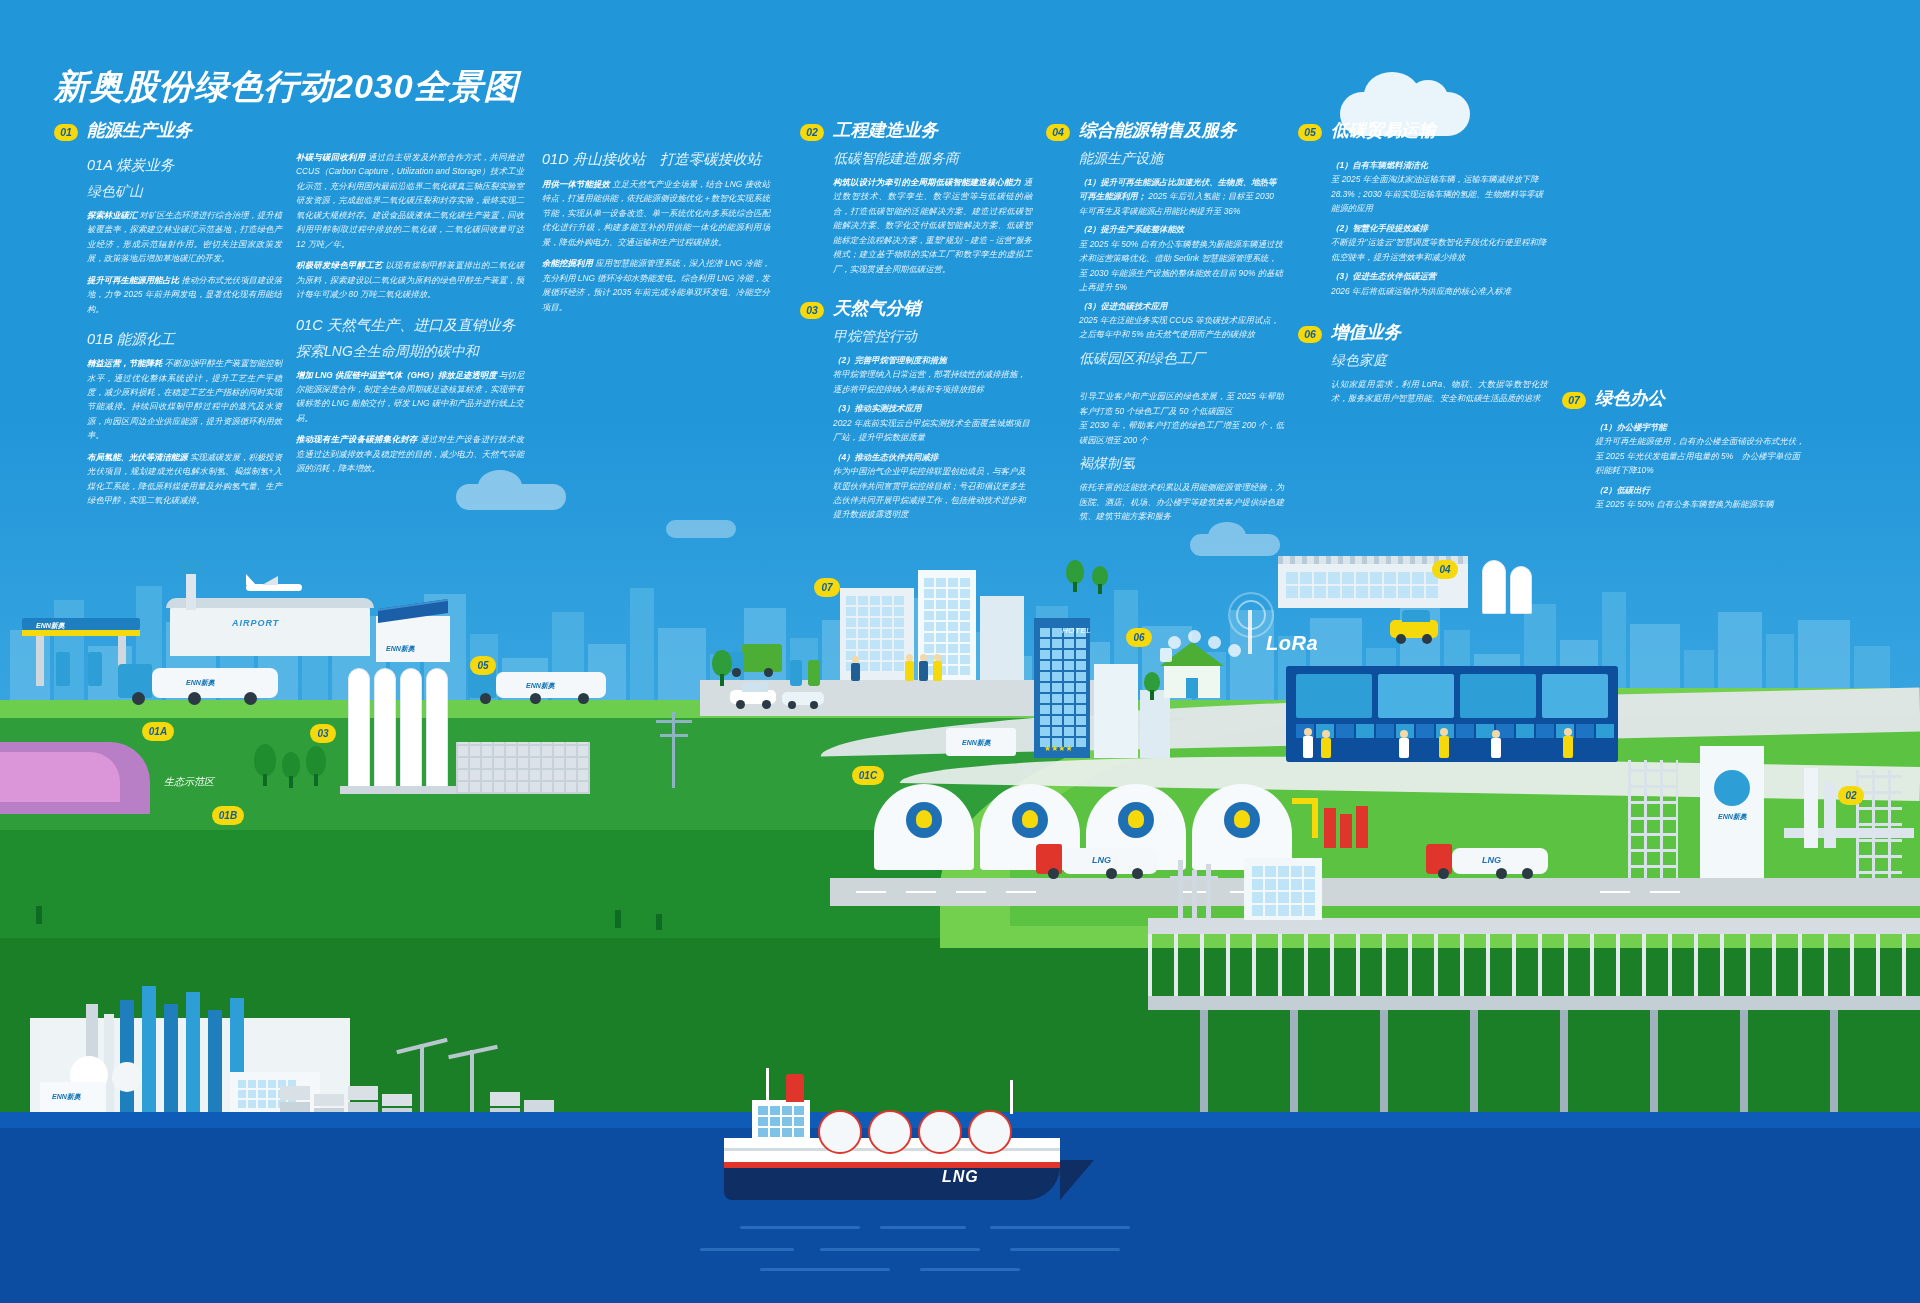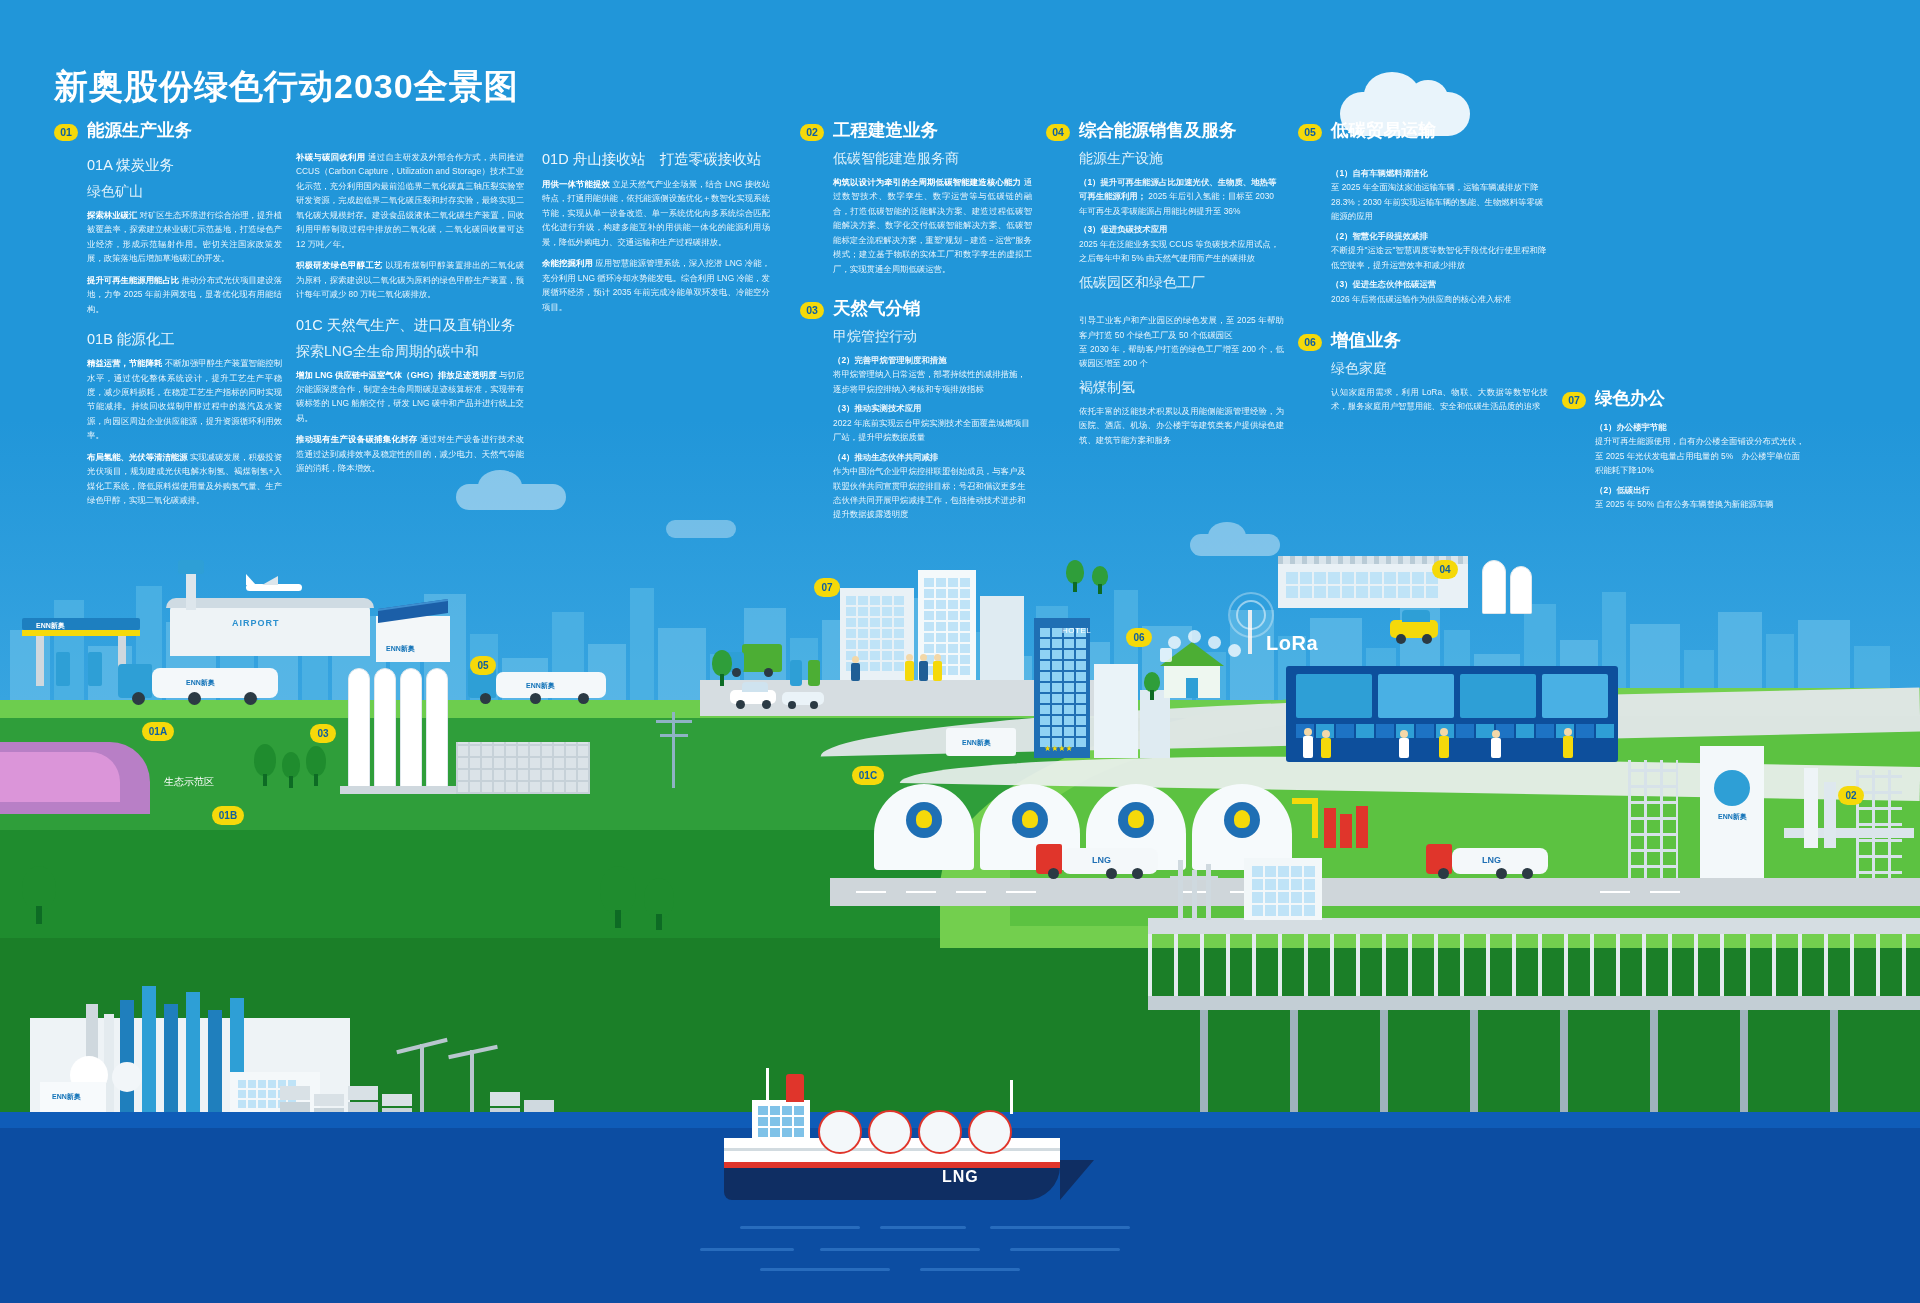--- a/index.html
+++ b/index.html
@@ -4,21 +4,21 @@
 <title>新奥股份绿色行动2030全景图</title>
 <style>
   * { box-sizing: border-box; }
   html, body { margin:0; padding:0; }
   body {
     width:1920px; height:1303px; overflow:hidden;
     font-family:"Liberation Sans","DejaVu Sans",sans-serif;
     background:#2196d9;
     position:relative;
   }
-  #poster { position:absolute; inset:0; width:1920px; height:1303px; overflow:hidden; }
+  #poster { position:absolute; inset:0; width:1920px; height:1303px; overflow:hidden;font-style:italic; }
 
   
   .sky { position:absolute; left:0; top:0; width:1920px; height:700px;
          background:linear-gradient(#2196d9 0%, #2196d9 60%, #37a4e0 100%); }
 
   
   .title { position:absolute; left:54px; top:64px; font-size:34px; font-weight:bold;
            color:#fff; letter-spacing:1px; }
 
   
@@ -220,20 +220,24 @@
         <div class="badge">04</div>
         <div class="sec-title">综合能源销售及服务</div>
       </div>
       <div style="padding-left:33px;">
         <div class="sub-head">能源生产设施</div>
         <div class="numlist">
           <span class="nb">（1）</span><b>提升可再生能源占比加速光伏、生物质、地热等可再生能源利用；</b>
           <span>2025 年后引入氢能；目标至 2030 年可再生及零碳能源占用能比例提升至 36%</span>
         </div>
         <div class="numlist" style="margin-top:4px;">
+          <span class="nb">（2）</span><b>提升生产系统整体能效</b><br>
+          <span>至 2025 年 50% 自有办公车辆替换为新能源车辆通过技术和运营策略优化、借助 Serlink 智慧能源管理系统，至 2030 年能源生产设施的整体能效在目前 90% 的基础上再提升 5%</span>
+        </div>
+        <div class="numlist" style="margin-top:4px;">
           <span class="nb">（3）</span><b>促进负碳技术应用</b><br>
           <span>2025 年在泛能业务实现 CCUS 等负碳技术应用试点，之后每年中和 5% 由天然气使用而产生的碳排放</span>
         </div>
 
         <div class="sub-head">低碳园区和绿色工厂</div>
         <div class="body-txt" style="white-space:pre-line;">
           <span>引导工业客户和产业园区的绿色发展，至 2025 年帮助客户打造 50 个绿色工厂及 50 个低碳园区
 至 2030 年，帮助客户打造的绿色工厂增至 200 个，低碳园区增至 200 个</span>
         </div>
 
@@ -242,21 +246,21 @@
           <span>依托丰富的泛能技术积累以及用能侧能源管理经验，为医院、酒店、机场、办公楼宇等建筑类客户提供绿色建筑、建筑节能方案和服务</span>
         </div>
       </div>
     </div>
 
     <div class="colF">
       <div class="sec-head">
         <div class="badge">05</div>
         <div class="sec-title">低碳贸易运输</div>
       </div>
-      <div style="padding-left:33px; margin-top:24px;">
+      <div style="padding-left:33px; margin-top:16px;">
         <div class="numlist">
           <span class="nb">（1）</span><b>自有车辆燃料清洁化</b><br>
           <span>至 2025 年全面淘汰家油运输车辆，运输车辆减排放下降 28.3%；2030 年前实现运输车辆的氢能、生物燃料等零碳能源的应用</span>
         </div>
         <div class="numlist" style="margin-top:5px;">
           <span class="nb">（2）</span><b>智慧化手段提效减排</b><br>
           <span>不断提升"运途云"智慧调度等数智化手段优化行使里程和降低空驶率，提升运营效率和减少排放</span>
         </div>
         <div class="numlist" style="margin-top:5px;">
           <span class="nb">（3）</span><b>促进生态伙伴低碳运营</b><br>

